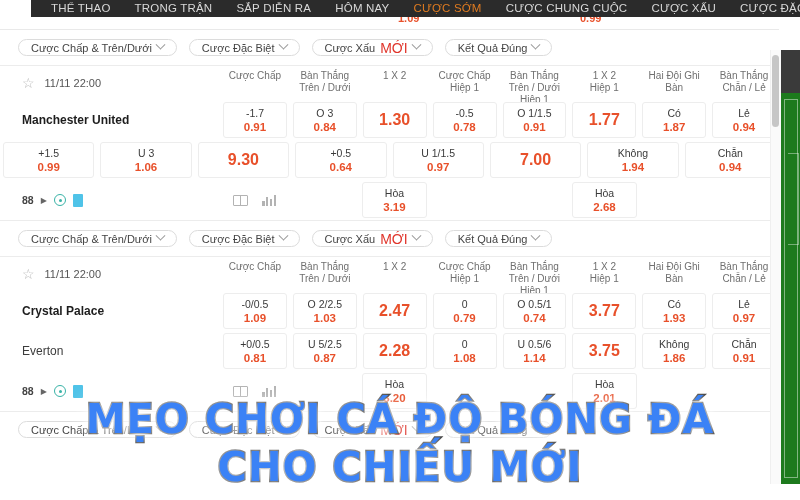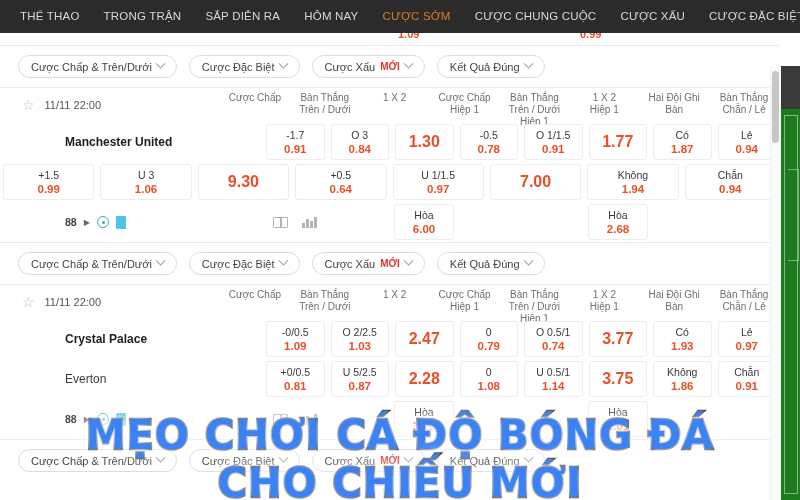--- a/index.html
+++ b/index.html
@@ -6,27 +6,28 @@
   html, body { width: 800px; height: 500px; }
   body {
     font-family: "Liberation Sans", "DejaVu Sans", sans-serif;
     background: #ffffff;
     overflow: hidden;
     position: relative;
   }
 
   
   .topnav {
-    height: 33px;
+    height: 17px;
     background: #2b2b2b;
     display: flex;
     align-items: center;
     padding-left: 8px;
     white-space: nowrap;
     overflow: hidden;
+    margin-left: 31px;
   }
   .nav-item {
     color: #d8d8d8;
     font-size: 11.5px;
     letter-spacing: .2px;
     padding: 0 12px;
     line-height: 33px;
     cursor: pointer;
   }
   .nav-item.active { color: #e07b20; }
@@ -65,35 +66,35 @@
   .filterbar {
     display: flex;
     align-items: center;
     gap: 12px;
     padding: 9px 0 9px 18px;
     background: #fff;
   }
   .chip {
     border: 1px solid #dcdcdc;
     border-radius: 14px;
-    height: 23px;
+    height: 17px;
     padding: 0 12px;
     display: flex;
     align-items: center;
     gap: 5px;
     font-size: 11px;
     color: #444;
     background: #fff;
     cursor: pointer;
     white-space: nowrap;
   }
   .chip .new {
     color: #e0342a;
-    font-weight: bold;
-    font-size: 10px;
+    font-weight: normal;
+    font-size: 14px;
   }
   .caret {
     display: inline-block;
     width: 7px; height: 7px;
     border-right: 1.3px solid #9a9a9a;
     border-bottom: 1.3px solid #9a9a9a;
     transform: rotate(45deg) translate(-2px,-2px);
   }
 
   
@@ -130,21 +131,20 @@
     padding: 0 2px;
   }
 
   .mrow { display: flex; align-items: stretch; }
   .mleft {
     width: 220px;
     padding-left: 22px;
     display: flex;
     align-items: center;
     height: 40px;
-    margin-left: 43px;
   }
   .team-home { font-size: 12px; font-weight: bold; color: #1d1d1d; }
   .team-away { font-size: 12px; color: #3c3c3c; }
 
   .mcols { display: flex; flex: 1; }
   .cell {
     flex: 1;
     margin: 2px 3px;
     border: 1px solid #ededed;
     border-radius: 3px;
@@ -446,21 +446,21 @@
                   <i></i>
                   <i></i>
                   <i></i>
                   <i></i>
                 </span>
             </div>
           </div>
           <div class="cell empty"></div>
           <div class="cell">
               <span class="cl-line">Hòa</span>
-              <span class="cl-odd">6.00</span>
+              <span class="cl-odd">3.19</span>
             </div>
           <div class="cell empty"></div>
           <div class="cell empty"></div>
           <div class="cell">
               <span class="cl-line">Hòa</span>
               <span class="cl-odd">2.68</span>
             </div>
           <div class="cell empty"></div>
           <div class="cell empty"></div>
         </div>
@@ -581,21 +581,21 @@
               <span class="cl-odd">0.87</span>
             </div>
           <div class="cell single">
               <span class="cl-odd">2.28</span>
             </div>
           <div class="cell">
               <span class="cl-line">0</span>
               <span class="cl-odd">1.08</span>
             </div>
           <div class="cell">
-              <span class="cl-line">U 0.5/1</span>
+              <span class="cl-line">U 0.5/6</span>
               <span class="cl-odd">1.14</span>
             </div>
           <div class="cell single">
               <span class="cl-odd">3.75</span>
             </div>
           <div class="cell">
               <span class="cl-line">Không</span>
               <span class="cl-odd">1.86</span>
             </div>
           <div class="cell">

